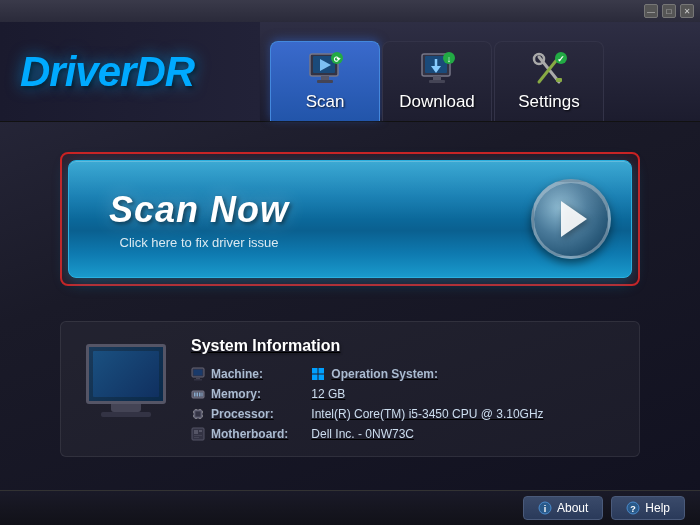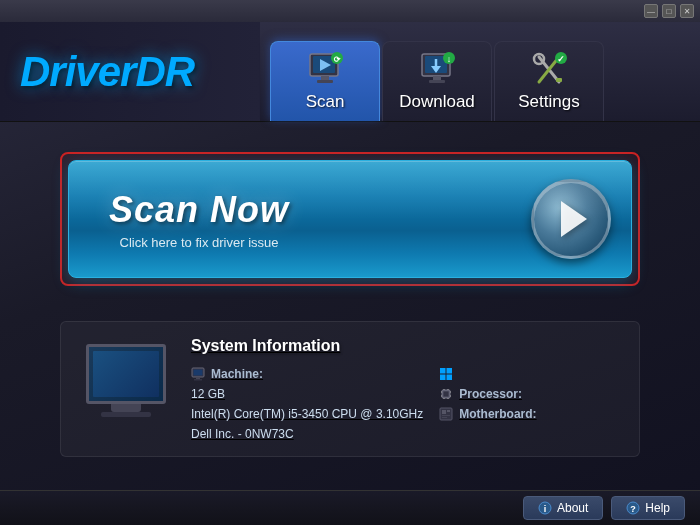--- a/index.html
+++ b/index.html
@@ -283,21 +283,21 @@
       width: 50px;
       height: 5px;
       background: #334;
       border-radius: 2px;
     }
 
     
     .info-table {
       display: grid;
       grid-template-columns: auto 1fr;
-      gap: 6px 16px;
+      gap: 6px 8px;
       text-align: center;
     }
 
     .info-label-cell {
       display: flex;
       align-items: center;
       gap: 6px;
       padding-right: 15px;
       white-space: nowrap;
     }
@@ -465,22 +465,33 @@
             <span class="info-label">Machine:</span>
           </div>
 
           <div class="info-label-cell">
             <svg class="info-icon" viewBox="0 0 14 14">
               <rect x="1" y="1" width="5.5" height="5.5" fill="#00a0ff"></rect>
               <rect x="7.5" y="1" width="5.5" height="5.5" fill="#00a0ff"></rect>
               <rect x="1" y="7.5" width="5.5" height="5.5" fill="#00a0ff"></rect>
               <rect x="7.5" y="7.5" width="5.5" height="5.5" fill="#00a0ff"></rect>
             </svg>
+            <span class="info-label">Operation System:</span>
           </div>
 
+          <div class="info-label-cell">
+            <svg class="info-icon" viewBox="0 0 14 14">
+              <rect x="1" y="4" width="12" height="7" rx="1" fill="#556" stroke="#778" stroke-width="1"></rect>
+              <rect x="3" y="5.5" width="1.5" height="4" fill="#88aacc"></rect>
+              <rect x="5.5" y="5.5" width="1.5" height="4" fill="#88aacc"></rect>
+              <rect x="8" y="5.5" width="1.5" height="4" fill="#88aacc"></rect>
+              <rect x="10.5" y="5.5" width="1" height="4" fill="#88aacc"></rect>
+            </svg>
+            <span class="info-label">Memory:</span>
+          </div>
           <div class="info-value">12 GB</div>
 
           <div class="info-label-cell">
             <svg class="info-icon" viewBox="0 0 14 14">
               <rect x="3" y="3" width="8" height="8" rx="1" fill="#556" stroke="#778" stroke-width="1"></rect>
               <rect x="4.5" y="4.5" width="5" height="5" fill="#334"></rect>
               <line x1="5" y1="2" x2="5" y2="3" stroke="#aaa" stroke-width="1"></line>
               <line x1="9" y1="2" x2="9" y2="3" stroke="#aaa" stroke-width="1"></line>
               <line x1="5" y1="11" x2="5" y2="12" stroke="#aaa" stroke-width="1"></line>
               <line x1="9" y1="11" x2="9" y2="12" stroke="#aaa" stroke-width="1"></line>

